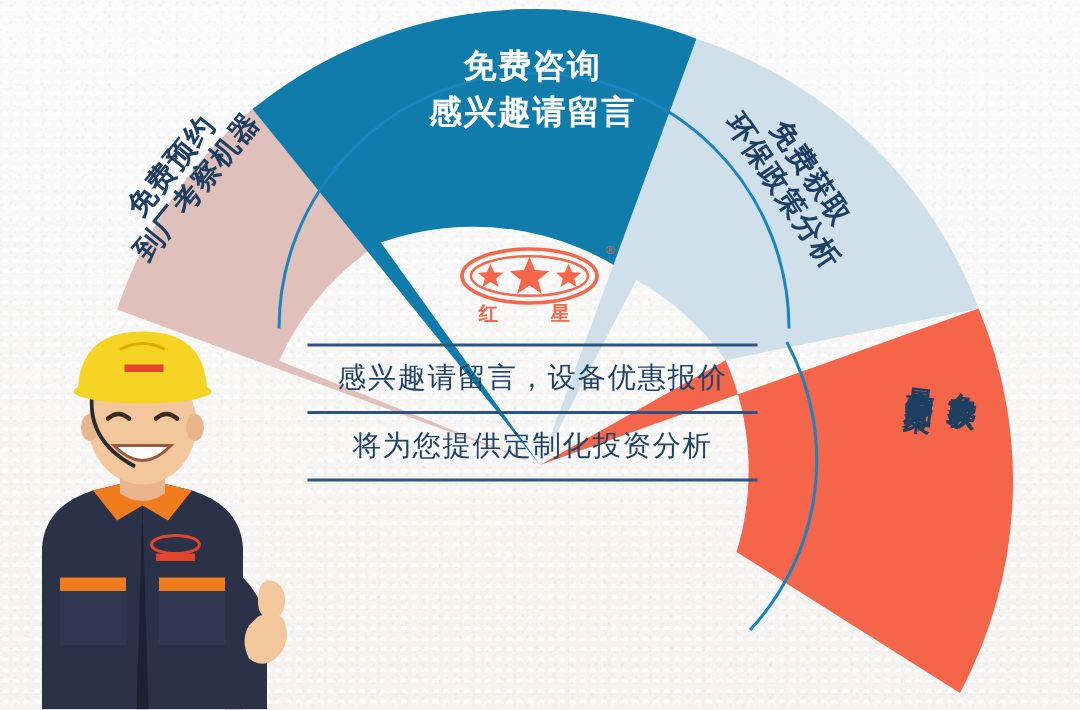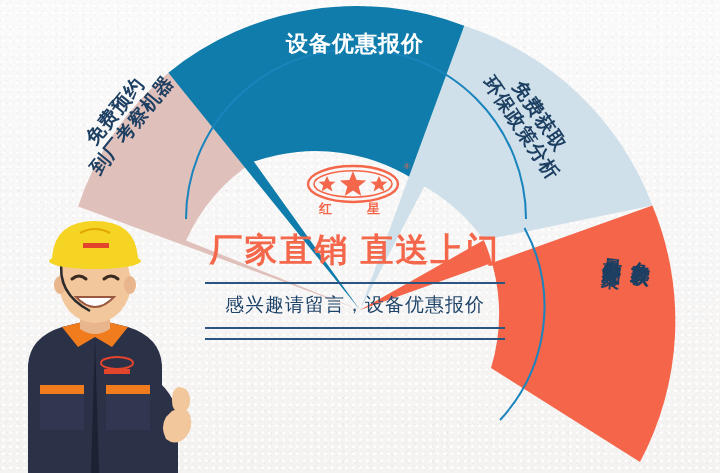--- a/index.html
+++ b/index.html
@@ -176,21 +176,22 @@
       <path d="M 524.5 228.0 A 166 166 0 0 1 500.0 420.0" fill="none" stroke="#1a84bd" stroke-width="2"></path>
     </g>
   </svg>
 
   <div class="seg-label lbl-navy" id="label-pink">
     <div>免费预约</div>
     <div>到厂考察机器</div>
   </div>
 
   <div class="seg-label lbl-white" id="label-blue">
-    <div>设备优惠报价</div>
+    <div>免费咨询</div>
+    <div>感兴趣请留言</div>
   </div>
 
   <div class="seg-label lbl-navy" id="label-lightblue">
     <div>免费获取</div>
     <div>环保政策分析</div>
   </div>
 
   <div class="seg-label lbl-navy" id="label-orange">
     <div>免费获取</div>
     <div>量身定制方案</div>
@@ -204,25 +205,25 @@
         <ellipse cx="58" cy="24" rx="39" ry="13.2" fill="none" stroke="#f4674a" stroke-width="1.6"></ellipse>
         <polygon points="32,16 34.5,21.5 40.5,21.8 35.8,25.6 37.4,31.4 32,28 26.6,31.4 28.2,25.6 23.5,21.8 29.5,21.5" fill="#f4674a"></polygon>
         <polygon points="58,11 61.6,20 71.2,20.6 63.7,26.6 66.3,36 58,30.4 49.7,36 52.3,26.6 44.8,20.6 54.4,20" fill="#f4674a"></polygon>
         <polygon points="84,16 86.5,21.5 92.5,21.8 87.8,25.6 89.4,31.4 84,28 78.6,31.4 80.2,25.6 75.5,21.8 81.5,21.5" fill="#f4674a"></polygon>
       </svg>
       <span style="position:absolute;right:5px;top:2px;font-size:8px;color:#f4674a;">®</span>
       <span style="position:absolute;left:24px;top:40px;font-size:13px;font-weight:bold;color:#f4674a;">红</span>
       <span style="position:absolute;left:72px;top:40px;font-size:13px;font-weight:bold;color:#f4674a;">星</span>
     </div>
 
-    <div id="headline">厂家直销  直送上门</div>
 
     <div class="rule"></div>
     <div class="subline">感兴趣请留言，设备优惠报价</div>
     <div class="rule"></div>
+    <div class="subline">将为您提供定制化投资分析</div>
     <div class="rule"></div>
   </div>
 
   <svg id="worker" viewBox="0 0 205 258">
 
     <path d="M 28 258 L 28 150 Q 30 122 62 112 L 95 104 L 128 112 Q 160 122 162 150 L 162 258 Z" fill="#2b3147"></path>
 
     <path d="M 62 112 L 95 104 L 128 112 L 112 132 L 95 122 L 78 132 Z" fill="#f07c1e"></path>
 
     <path d="M 95 122 L 99 258 L 91 258 Z" fill="#1d2233"></path>

